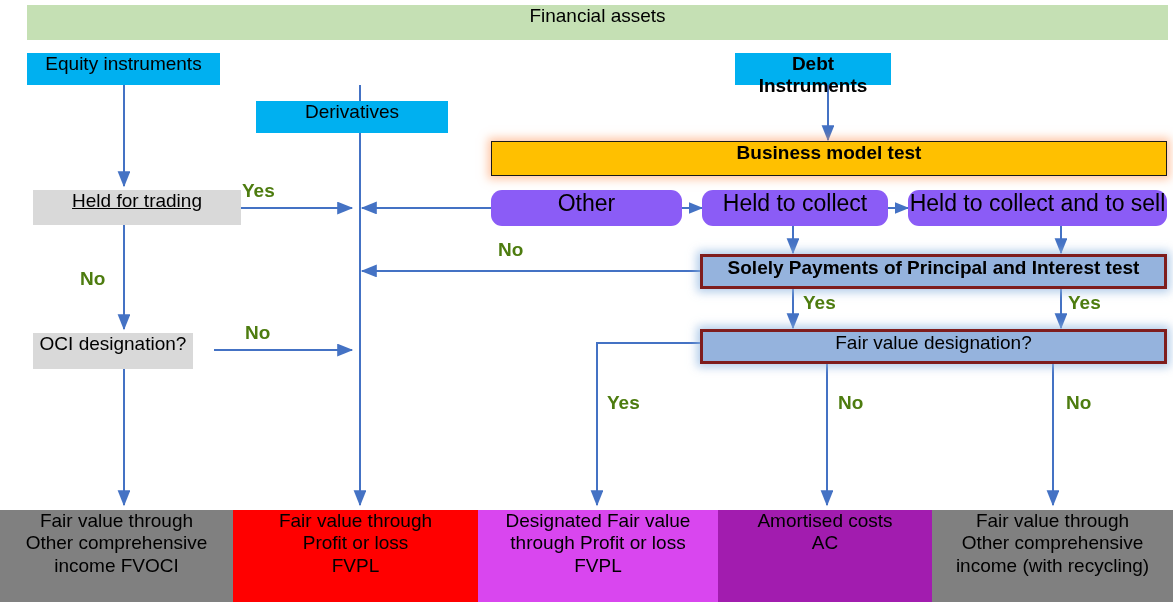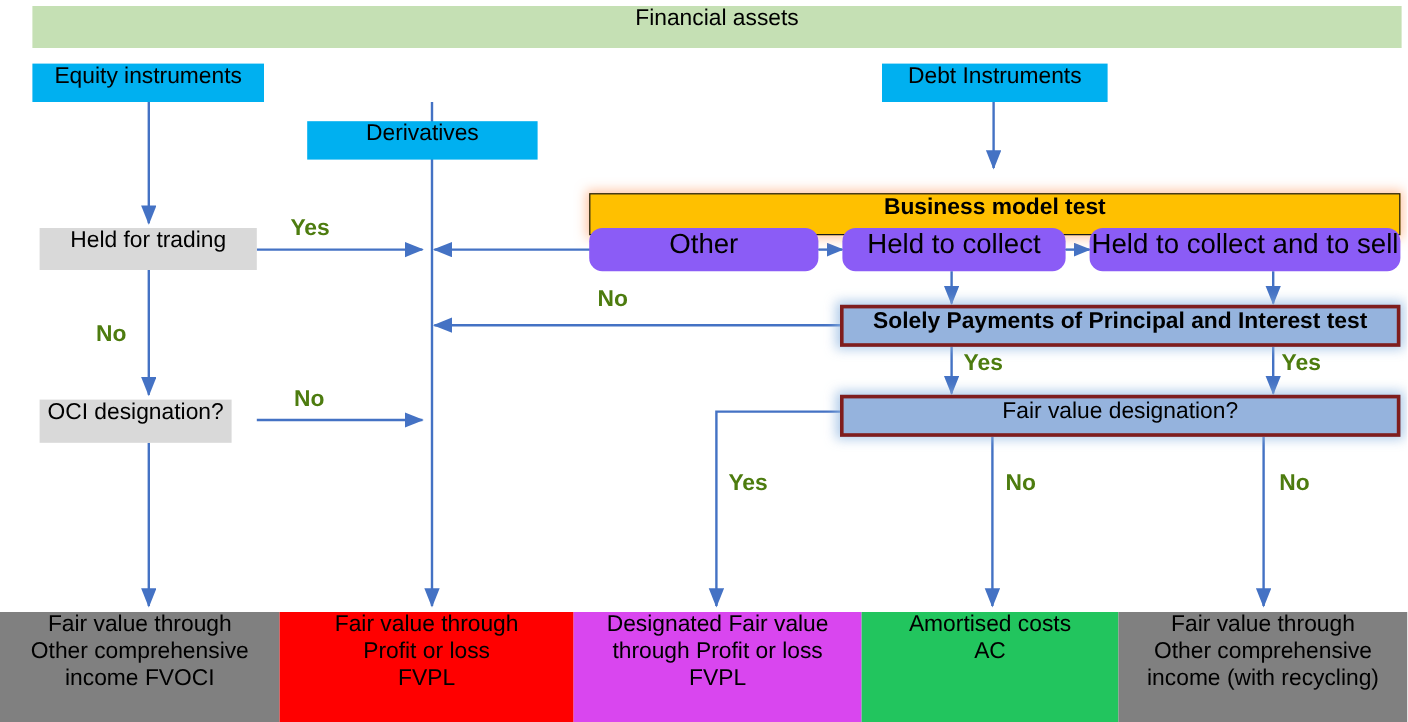--- a/index.html
+++ b/index.html
@@ -52,21 +52,21 @@
   .n-steel {
     background: #95b3dd;
     border: 3px solid #7f1d1d;
     font-size: 19px;
     box-shadow: 0 0 9px 3px rgba(150,185,225,0.75);
   }
   .n-steel.bold { font-weight: bold; }
   .out-gray   { background: #808080; font-size: 19px; }
   .out-red    { background: #ff0000; font-size: 19px; }
   .out-purple { background: #d946ef; font-size: 19px; }
-  .out-orange { background: #22c55e; font-size: 19px; }
+  .out-orange { background: #a21caf; font-size: 19px; }
 
   .lbl {
     position: absolute;
     color: #4d7c0f;
     font-weight: bold;
     font-size: 19px;
     font-family: "Liberation Sans", sans-serif;
     white-space: nowrap;
   }
   svg.wires {
@@ -134,33 +134,33 @@
   </div>
 
   <div class="node n-blue" style="left:27px; top:53px; width:193px; height:32px;">
     <span>Equity instruments</span>
   </div>
 
   <div class="node n-blue" style="left:256px; top:53px; width:192px; height:32px;margin-top:48px;">
     <span>Derivatives</span>
   </div>
 
-  <div class="node n-blue" style="left:735px; top:53px; width:188px; height:32px;">
+  <div class="node n-blue" style="left:735px; top:53px; width:156px; height:32px;font-weight:bold;">
     <span>Debt Instruments</span>
   </div>
 
-  <div class="node n-gray" style="left:33px; top:190px; width:181px; height:35px;">
+  <div class="node n-gray" style="left:33px; top:190px; width:208px; height:35px;text-decoration:underline;">
     <span>Held for trading</span>
   </div>
 
   <div class="node n-gray" style="left:33px; top:333px; width:160px; height:36px;">
     <span>OCI designation?</span>
   </div>
 
-  <div class="node n-amber-hdr" style="left:491px; top:141px; width:676px; height:35px;margin-top:20px;">
+  <div class="node n-amber-hdr" style="left:491px; top:141px; width:676px; height:35px;">
     <span>Business model test</span>
   </div>
 
   <div class="node n-amber" style="left:491px; top:190px; width:191px; height:36px;">
     <span>Other</span>
   </div>
 
   <div class="node n-amber" style="left:702px; top:190px; width:186px; height:36px;">
     <span>Held to collect</span>
   </div>

